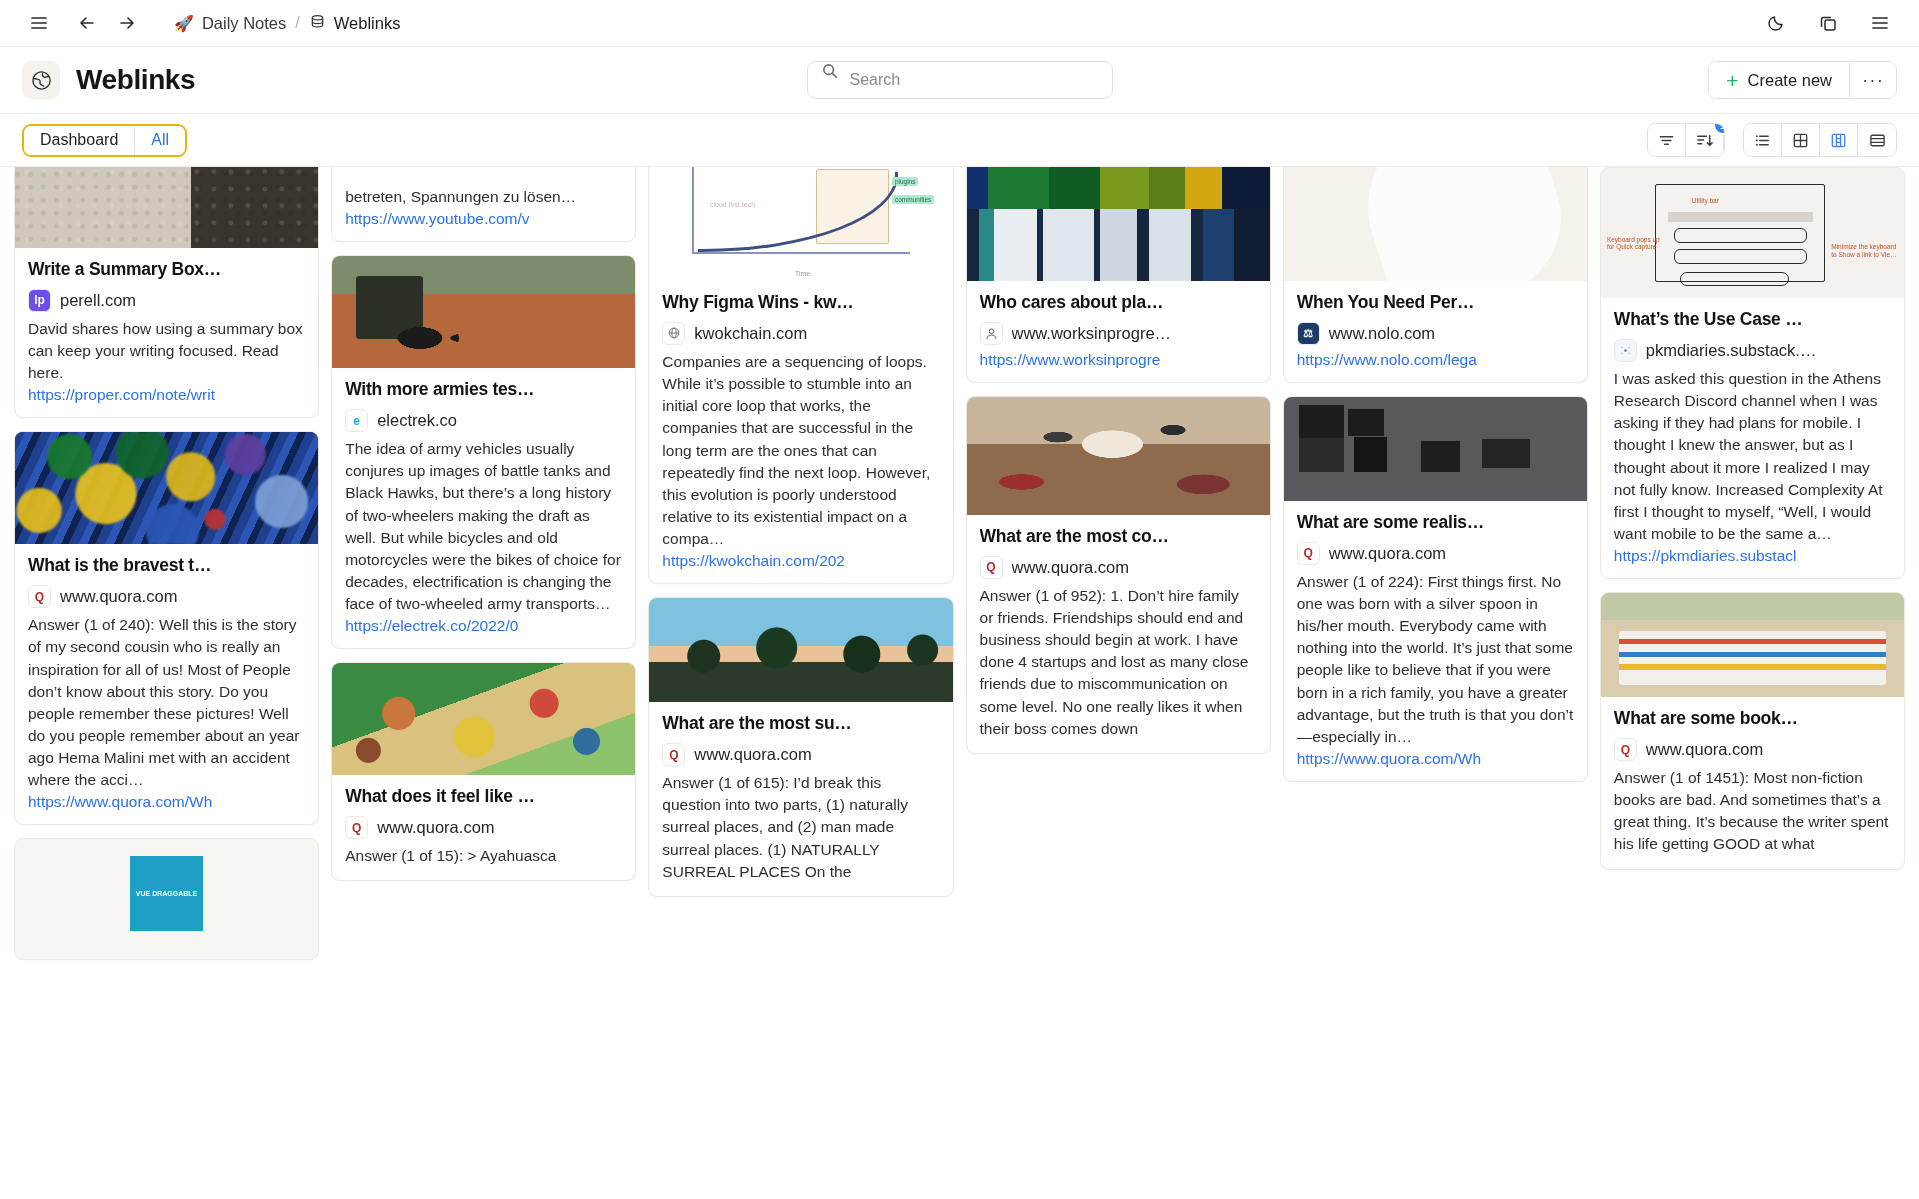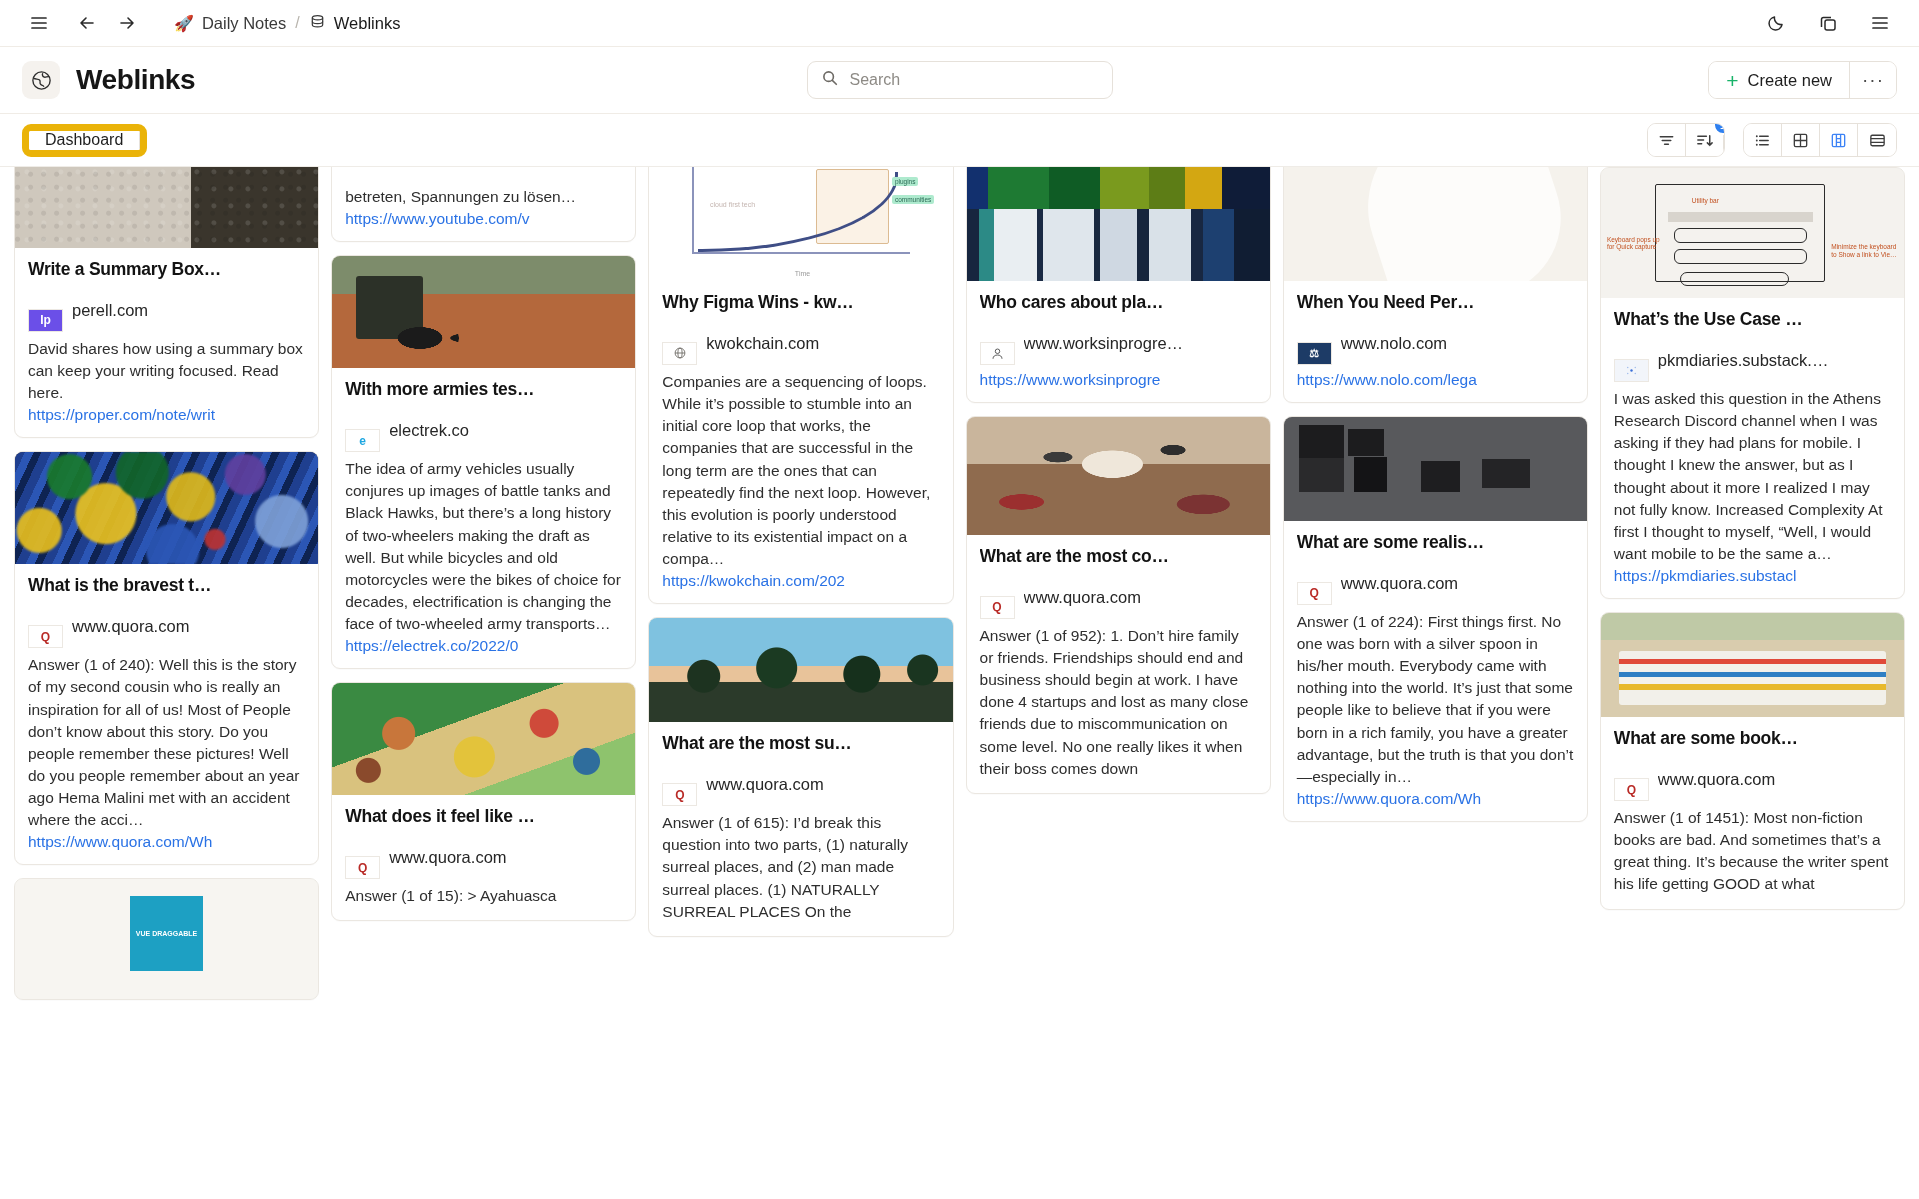--- a/index.html
+++ b/index.html
@@ -71,21 +71,20 @@
     position: absolute;
     left: 50%;
     transform: translateX(-50%);
     width: 306px;
   }
   .search-box {
     height: 38px;
     border: 1px solid #e6e1da;
     border-radius: 9px;
     display: flex;
-    align-items: center;
     padding: 0 13px;
     gap: 11px;
     background: #fff;
   }
   .search-box input {
     border: none; outline: none;
     font-size: 16px;
     font-family: "Liberation Sans", sans-serif;
     color: #2b2b2b;
     width: 100%;
@@ -127,25 +126,24 @@
   .toolbar {
     height: 53px;
     display: flex;
     align-items: center;
     padding: 0 22px;
     border-bottom: 1px solid #efece7;
     background: #fff;
   }
   .tabs {
     display: flex;
-    border: 7px solid #eab308;
+    border: 2px solid #eab308;
     border-radius: 9px;
     overflow: hidden;
     height: 33px;
-    flex-direction: column;
   }
   .tab {
     padding: 0 16px;
     display: flex; align-items: center;
     font-size: 16px;
     color: #1f1f1f;
     background: #fff;
     border-right: 1px solid #e6e1da;
     cursor: pointer;
   }
@@ -231,30 +229,29 @@
     margin-bottom: 8px;
     line-height: 1.25;
   }
   .card-site {
     display: flex; align-items: center; gap: 9px;
     margin-bottom: 6px;
     white-space: nowrap;
     overflow: hidden;
   }
   .favicon {
-    width: 35px; height: 23px;
-    border-radius: 0;
+    width: 23px; height: 23px;
+    border-radius: 6px;
     border: 1px solid #ece8e2;
     background: #fff;
     display: flex; align-items: center; justify-content: center;
     font-size: 12px;
     font-weight: bold;
     flex: 0 0 auto;
     overflow: hidden;
-    margin-top: 20px;
   }
   .site-name {
     font-size: 16.5px;
     color: #262626;
     overflow: hidden;
     text-overflow: ellipsis;
     white-space: nowrap;
   }
   .card-desc {
     font-size: 15.5px;

